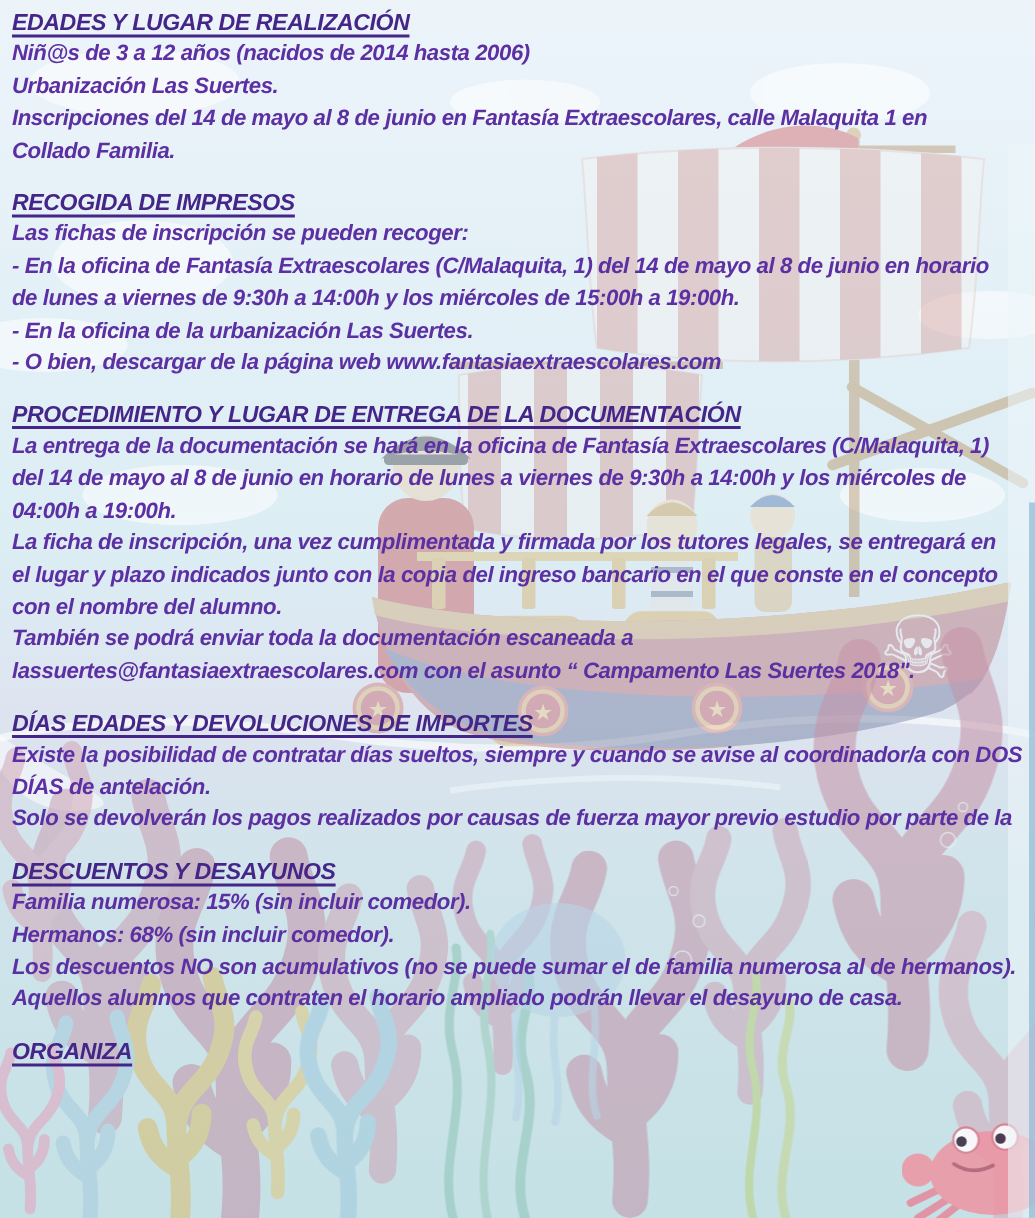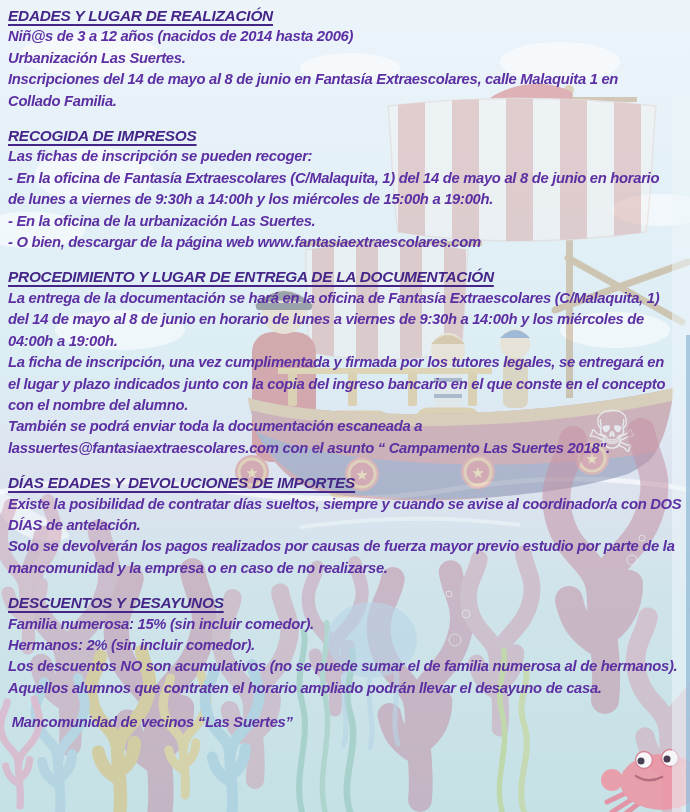--- a/index.html
+++ b/index.html
@@ -232,26 +232,25 @@
         <div class="line">el lugar y plazo indicados junto con la copia del ingreso bancario en el que conste en el concepto</div>
         <div class="line">con el nombre del alumno.</div>
         <div class="line">También se podrá enviar toda la documentación escaneada a</div>
         <div class="line">lassuertes@fantasiaextraescolares.com con el asunto “ Campamento Las Suertes 2018".</div>
       </section>
       <section class="sec">
         <div class="heading">DÍAS EDADES Y DEVOLUCIONES DE IMPORTES</div>
         <div class="line">Existe la posibilidad de contratar días sueltos, siempre y cuando se avise al coordinador/a con DOS</div>
         <div class="line">DÍAS de antelación.</div>
         <div class="line">Solo se devolverán los pagos realizados por causas de fuerza mayor previo estudio por parte de la</div>
-        <div class="line">mancomunidad y la empresa o en caso de no realizarse.</div>
       </section>
       <section class="sec">
         <div class="heading">DESCUENTOS Y DESAYUNOS</div>
         <div class="line">Familia numerosa: 15% (sin incluir comedor).</div>
-        <div class="line">Hermanos: 2% (sin incluir comedor).</div>
+        <div class="line">Hermanos: 68% (sin incluir comedor).</div>
         <div class="line">Los descuentos NO son acumulativos (no se puede sumar el de familia numerosa al de hermanos).</div>
         <div class="line">Aquellos alumnos que contraten el horario ampliado podrán llevar el desayuno de casa.</div>
       </section>
       <section class="sec">
-        <div class="line"> Mancomunidad de vecinos “Las Suertes”</div>
+        <div class="heading">ORGANIZA</div>
       </section>
     </div>
 </div>
 
 </body></html>

